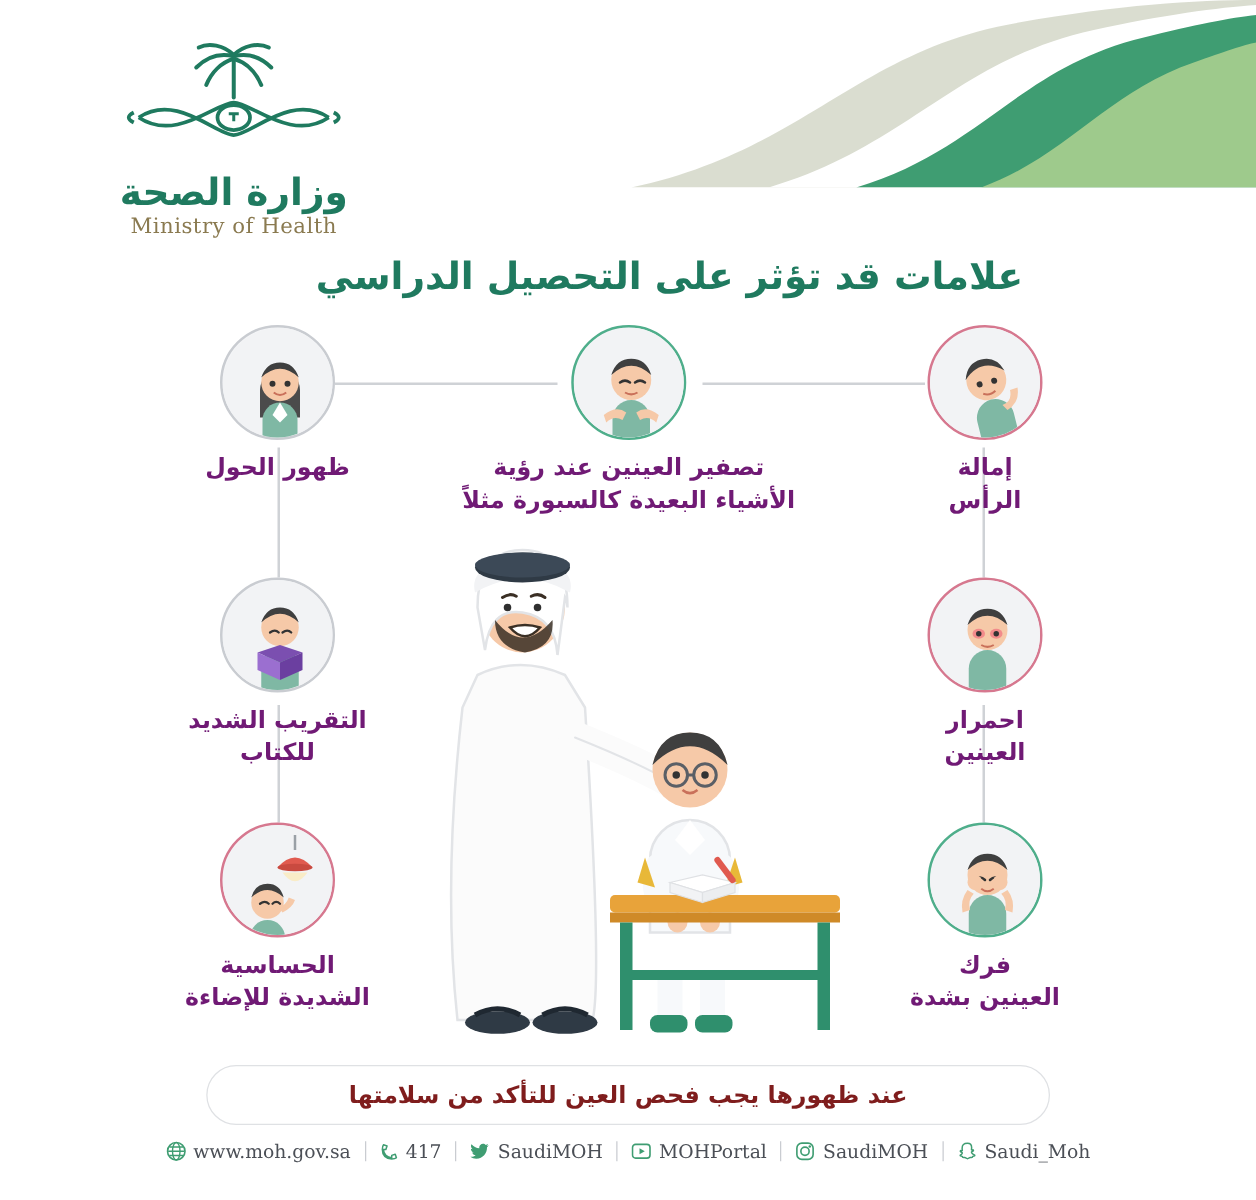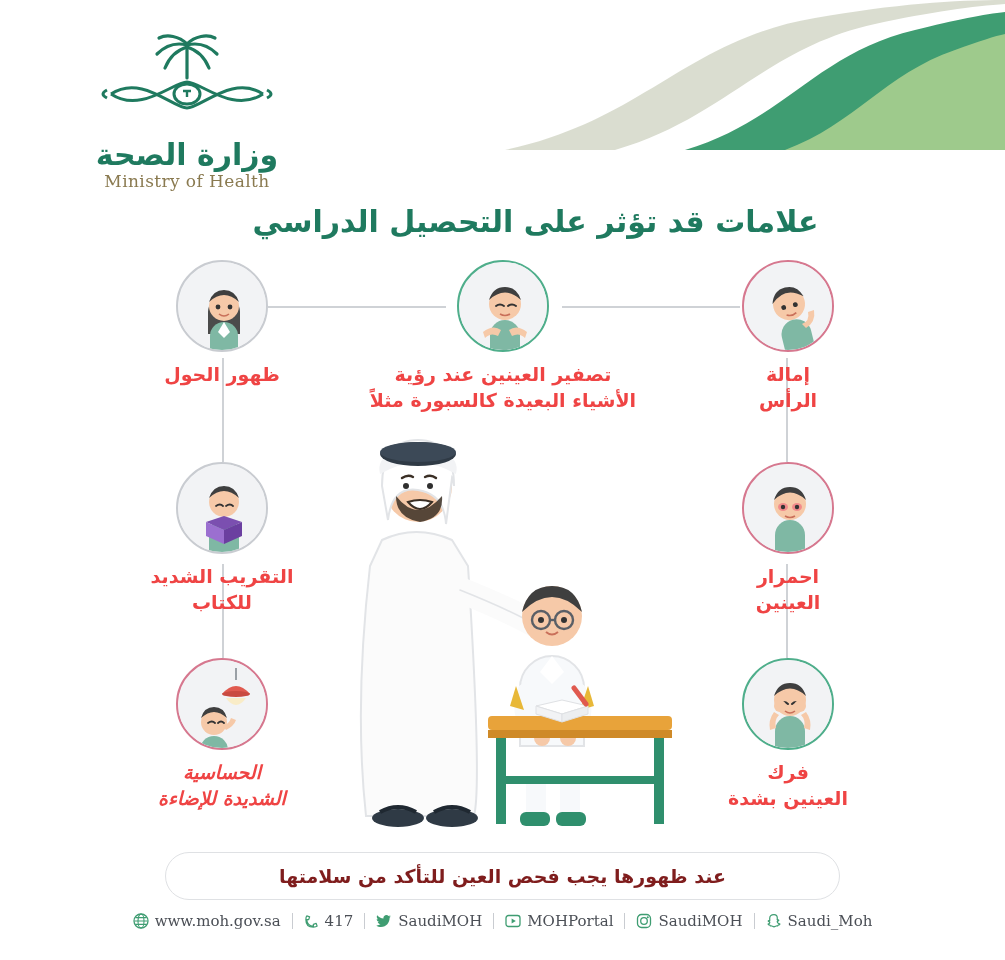--- a/index.html
+++ b/index.html
@@ -51,21 +51,21 @@
     margin: 0 auto;
     position: relative;
     overflow: hidden;
   }
   .bubble.green { border-color: #4fae8b; }
   .bubble.pink  { border-color: #d6788f; }
   .bubble.grey  { border-color: #c9ccd1; }
   .bubble svg { position: absolute; left: 0; top: 0; }
   .caption {
     margin-top: 10px;
-    color: #ef4444;
+    color: #701a75;
     font-size: 19px; font-weight: bold; line-height: 1.35;
     direction: rtl;
   }
 
   
   .conn { position: absolute; background: #cfd2d6; }
 
   
   .note {
     position: absolute; left: 165px; top: 852px; width: 675px; height: 48px;
@@ -235,21 +235,21 @@
         <ellipse cx="58" cy="34" rx="14" ry="3" fill="#c94a40"></ellipse>
         <path d="M48 38 q10 14 20 0" fill="#ffe6a0" opacity="0.55"></path>
         <circle cx="36" cy="62" r="13" fill="#f6c9a8"></circle>
         <path d="M23 58 q13 -12 26 0 q-3 -11 -13 -11 q-10 0 -13 11z" fill="#3f3f3f"></path>
         <path d="M30 63 q4 -3 7 0" stroke="#333" stroke-width="1.8" fill="none" stroke-linecap="round"></path>
         <path d="M40 63 q3 -3 6 0" stroke="#333" stroke-width="1.8" fill="none" stroke-linecap="round"></path>
         <path d="M36 76 a14 14 0 0 1 14 14 v2 h-28 v-2 a14 14 0 0 1 14-14z" fill="#7fb8a4"></path>
         <path d="M48 70 q8 -4 10 -10 l-5 -2 q-2 6 -8 8z" fill="#f6c9a8"></path>
       </svg>
     </div>
-    <div class="caption" style="white-space:pre-line;font-style:italic;">الحساسية
+    <div class="caption" style="white-space:pre-line;">الحساسية
 الشديدة للإضاءة</div>
   </div>
 
   <div class="item" style="left:688px; top:658px; width:200px;">
     <div class="bubble green">
       <svg viewBox="0 0 92 92" width="92" height="92">
         <circle cx="46" cy="46" r="46" fill="#f2f3f5"></circle>
         <circle cx="46" cy="40" r="16" fill="#f6c9a8"></circle>
         <path d="M30 36 q16 -15 32 0 q-4 -13 -16 -13 q-12 0 -16 13z" fill="#3f3f3f"></path>
         <path d="M36 44 q4 -4 8 0" stroke="#333" stroke-width="2" fill="none" stroke-linecap="round"></path>

